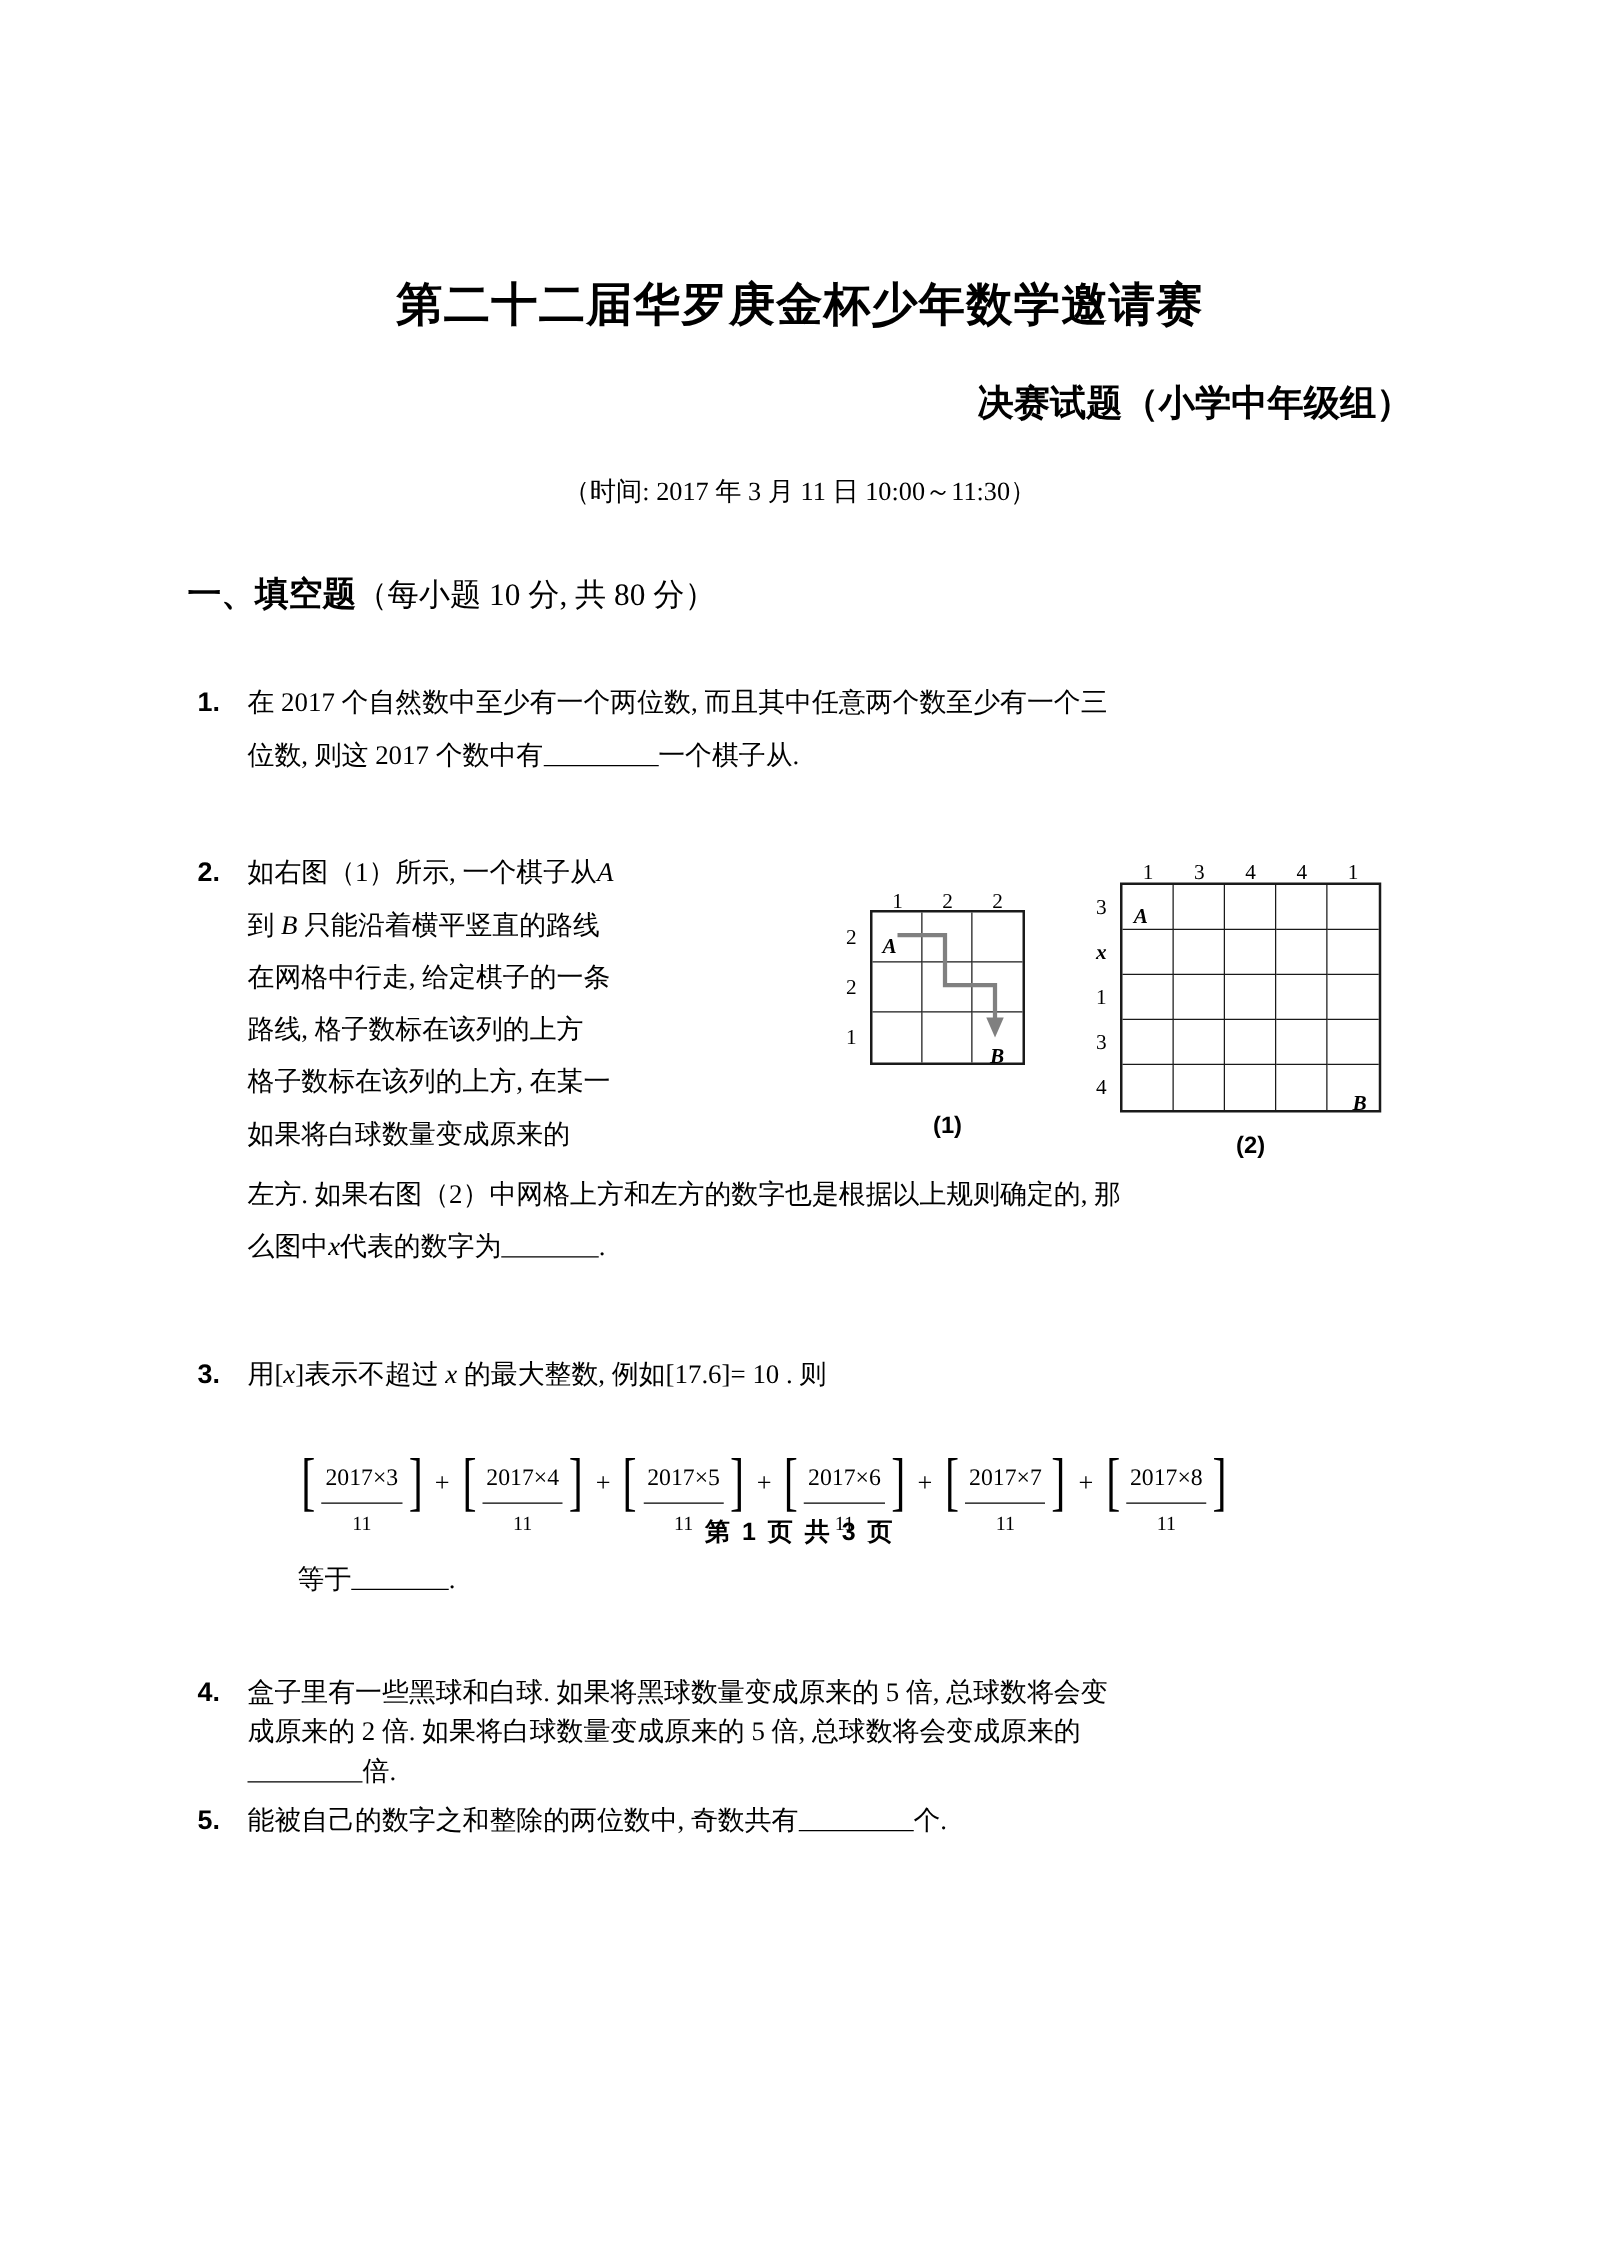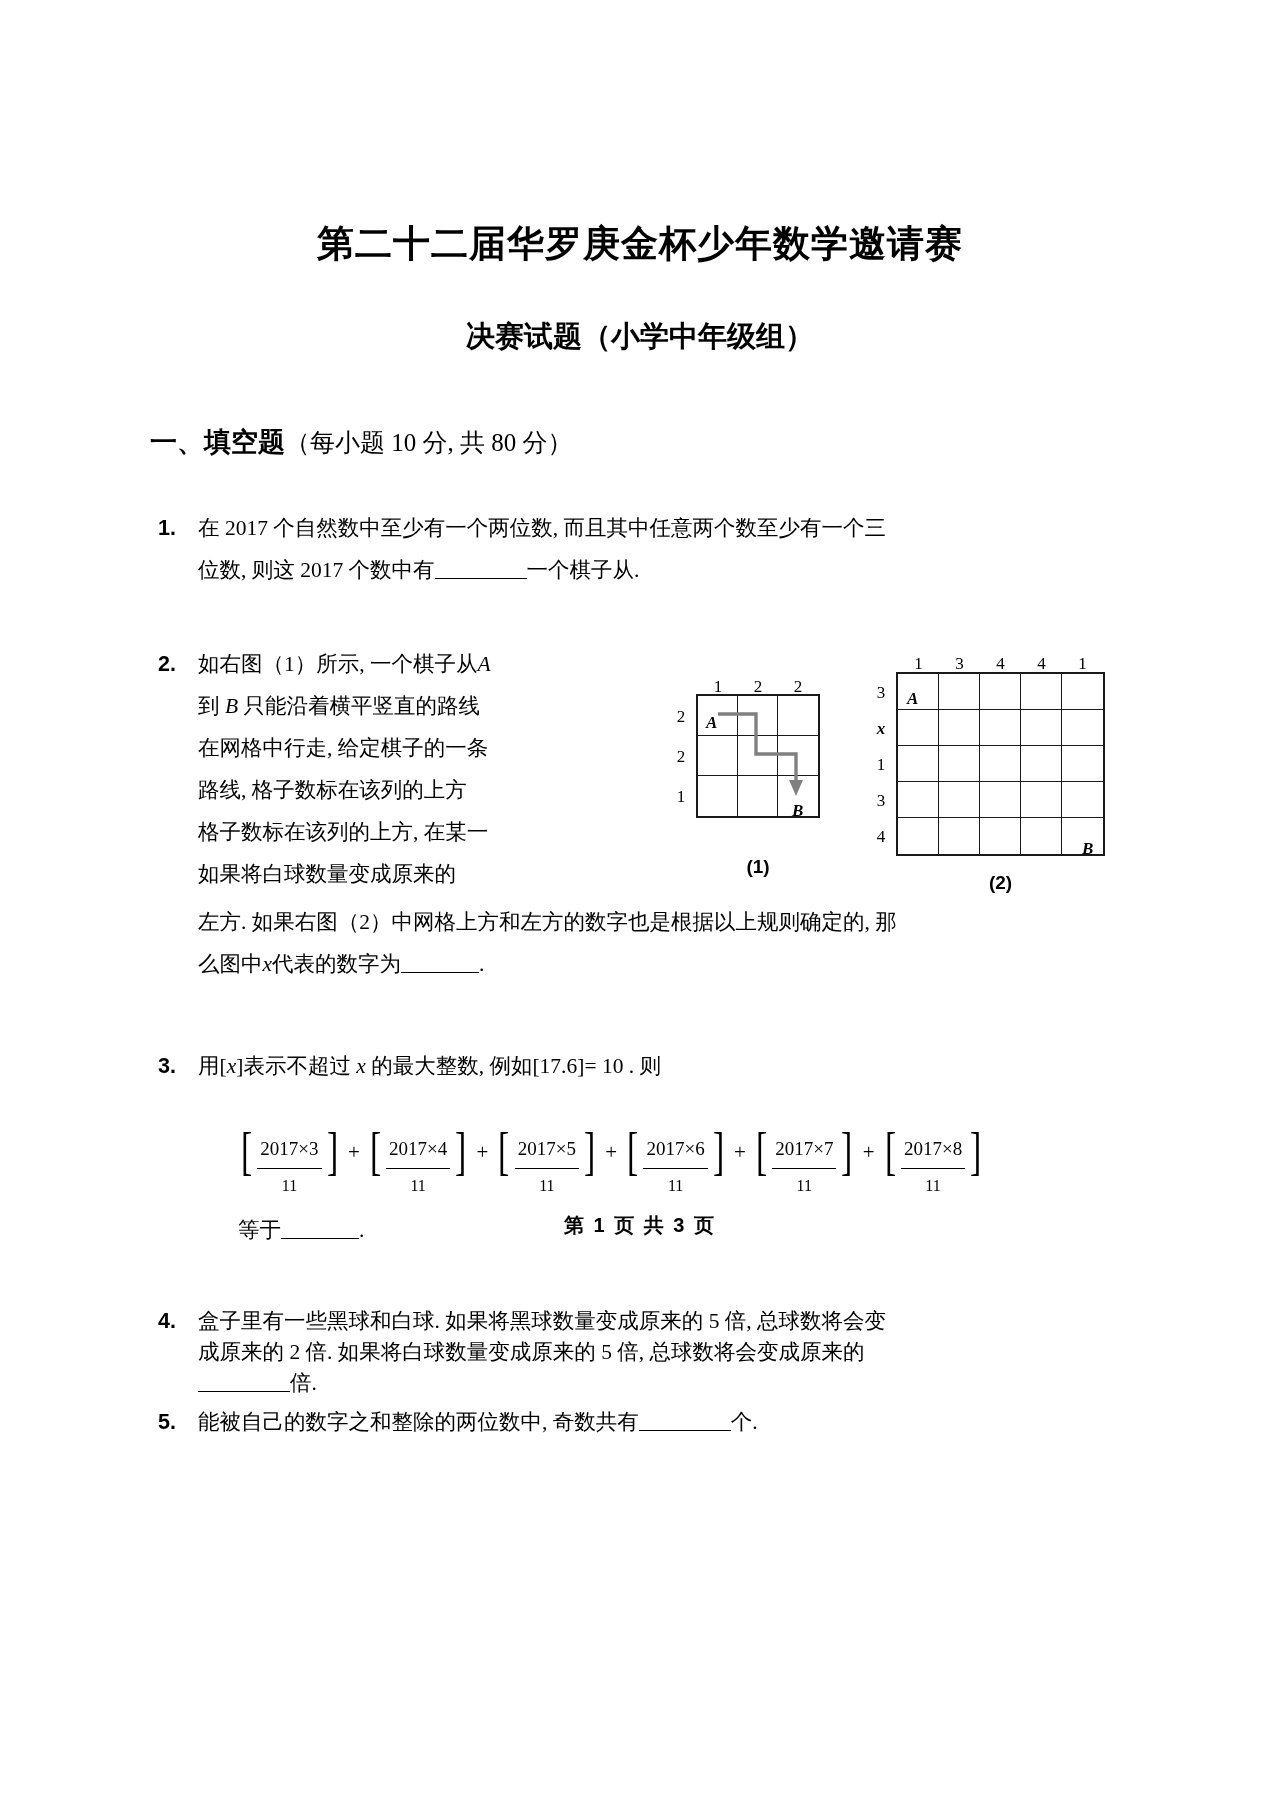--- a/index.html
+++ b/index.html
@@ -30,27 +30,27 @@
     text-align: center;
     font-size: 37px;
     font-weight: bold;
     letter-spacing: 1px;
     margin: 0;
     padding-top: 222px;
     line-height: 1.2;
     font-family: "Liberation Sans", "DejaVu Sans", sans-serif;
   }
   .doc-subtitle {
-    text-align: center;
+    text-align: right;
     font-size: 29px;
     font-weight: bold;
-    margin: 16px;
+    margin: 0;
     padding-top: 40px;
     line-height: 1.2;
-    font-family: Liberation Mono, monospace;
+    font-family: Liberation Sans, sans-serif;
   }
   .doc-time {
     text-align: center;
     font-size: 21px;
     margin: 0;
     padding-top: 40px;
     line-height: 1.2;
   }
 
   .section-heading {
@@ -249,20 +249,21 @@
     letter-spacing: 2px;
   }
 </style>
 </head>
 <body>
 
 <div class="page">
 
   <h1 class="doc-title">第二十二届华罗庚金杯少年数学邀请赛</h1>
   <h2 class="doc-subtitle">决赛试题（小学中年级组）</h2>
+  <p class="doc-time">（时间: 2017 年 3 月 11 日 10:00～11:30）</p>
 
   <p class="section-heading">
     <span>一、填空题</span><span class="paren">（每小题 10 分, 共 80 分）</span>
   </p>
 
   <div class="q" id="q1">
     <span class="q-num">1.</span>
     <span class="q-body">
       <span>在 2017 个自然数中至少有一个两位数, 而且其中任意两个数至少有一个三</span><br>
       <span>位数, 则这 2017 个数中有</span><span class="blank"></span><span>一个棋子从.</span>

